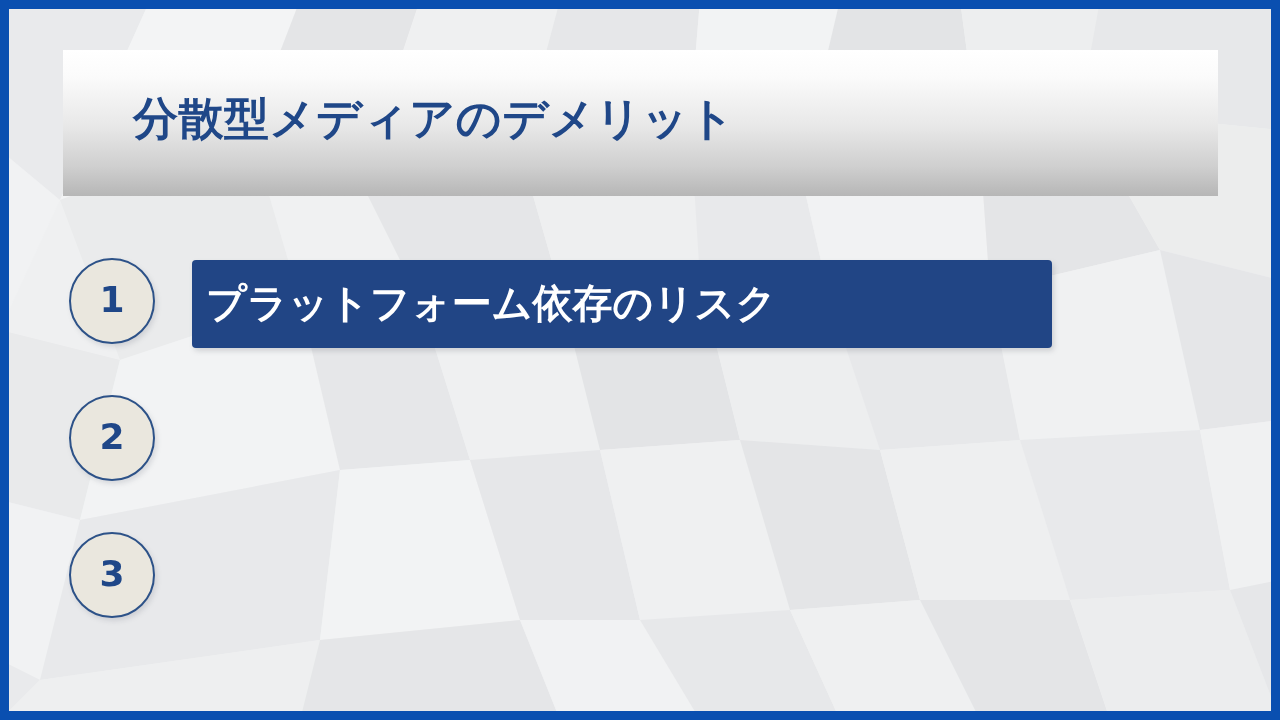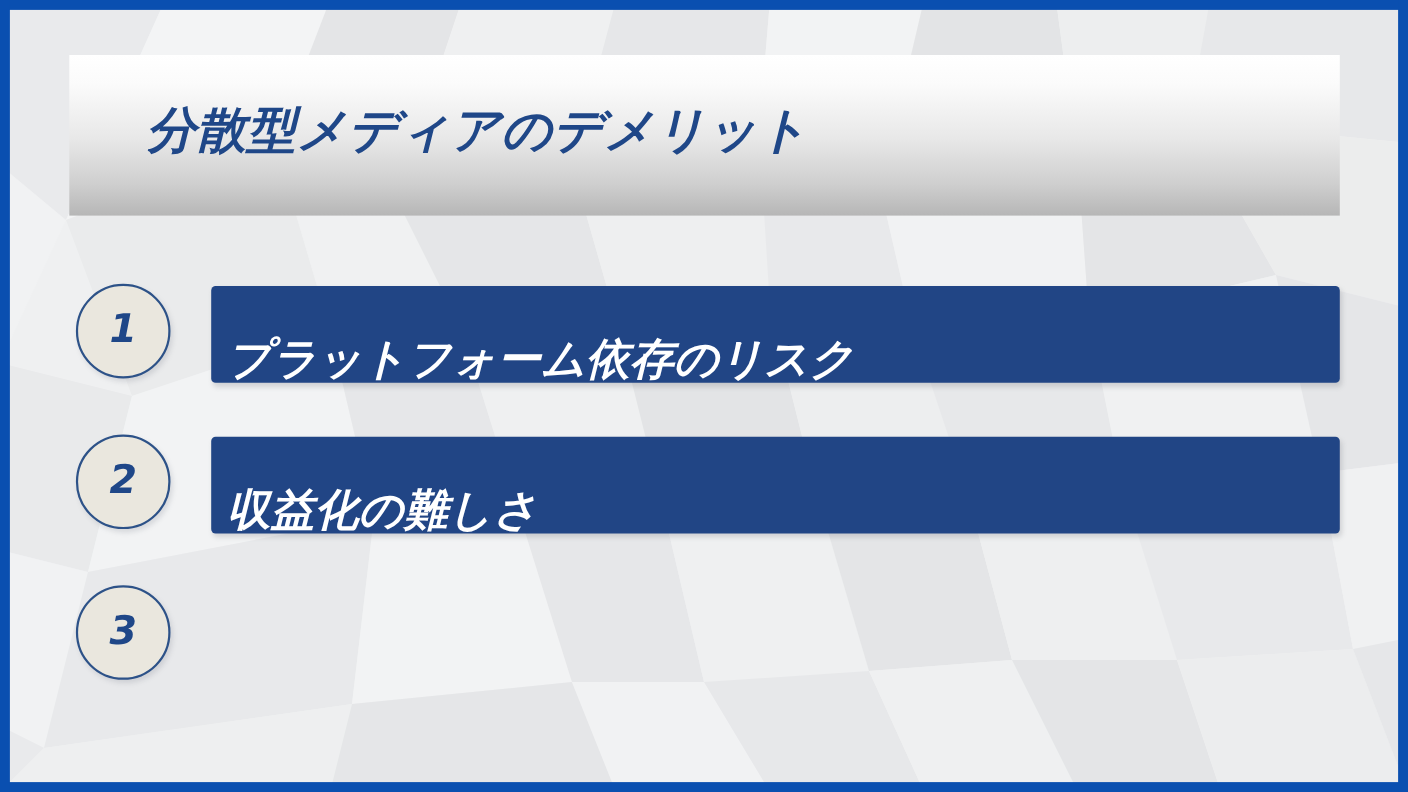--- a/index.html
+++ b/index.html
@@ -11,21 +11,20 @@
     font-family: "DejaVu Sans", "Liberation Sans", sans-serif;
   }
 
   .slide {
     position: relative;
     width: 1280px;
     height: 720px;
     overflow: hidden;
     background: #404040;
     box-sizing: border-box;
-    font-style: italic;
   }
 
   
   .bg-poly {
     position: absolute;
     inset: 0;
     width: 100%;
     height: 100%;
     display: block;
   }
@@ -96,27 +95,27 @@
     color: #1f4788;
     line-height: 1;
     position: relative;
     top: -1px;
   }
 
   .bar {
     position: absolute;
     left: 129px;
     top: 2px;
-    width: 1026px;
+    width: 860px;
     height: 88px;
     background: #214585;
     border-radius: 4px;
     box-shadow: 2px 3px 5px rgba(110,115,125,0.25);
     display: flex;
-    align-items: flex-end;
+    align-items: center;
     box-sizing: border-box;
   }
   .bar-label {
     color: #ffffff;
     font-size: 40px;
     font-weight: bold;
     padding-left: 14px;
     white-space: nowrap;
     line-height: 1;
     position: relative;
@@ -189,23 +188,20 @@
     </div>
     <div class="bar">
       <div class="bar-label">プラットフォーム依存のリスク</div>
     </div>
   </div>
 
   <div class="row row-2">
     <div class="num-circle">
       <span>2</span>
     </div>
-    <div class="bar">
-      <div class="bar-label">収益化の難しさ</div>
-    </div>
   </div>
 
   <div class="row row-3">
     <div class="num-circle">
       <span>3</span>
     </div>
   </div>
 
   <div class="frame-edge frame-top"></div>
   <div class="frame-edge frame-bottom"></div>

